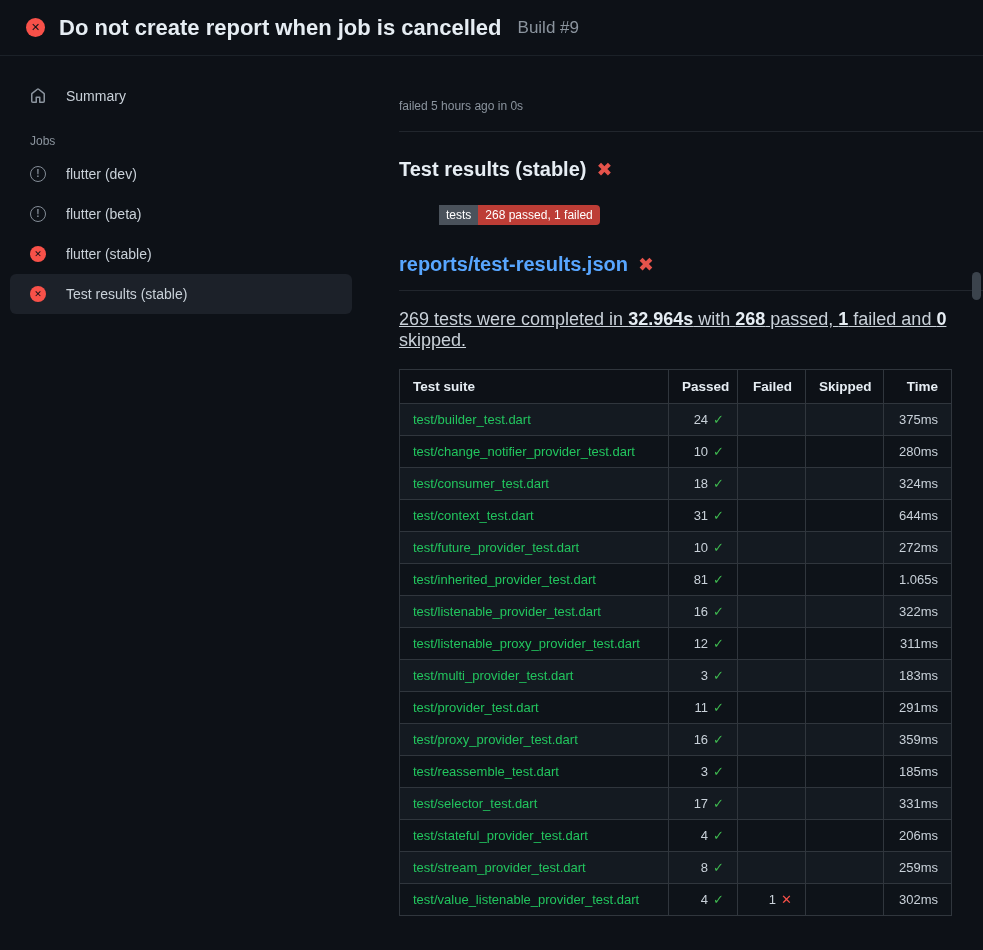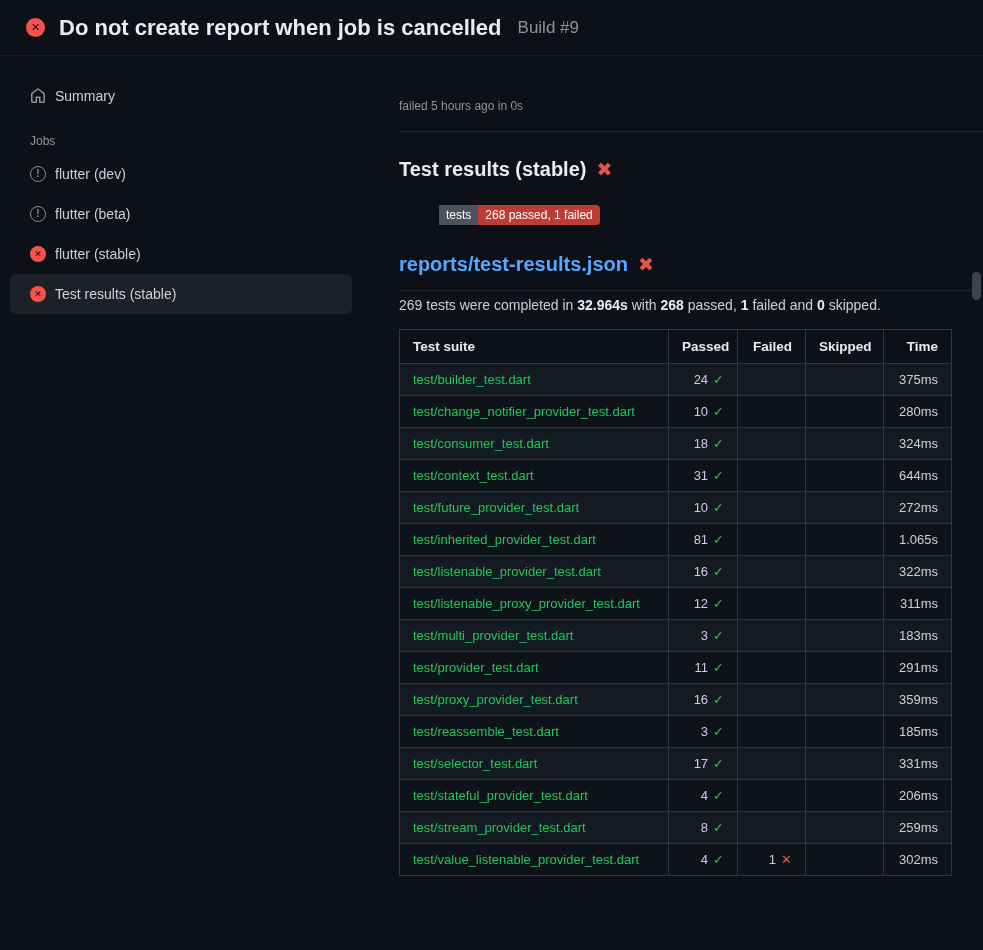--- a/index.html
+++ b/index.html
@@ -21,42 +21,42 @@
   .fail-circle { border-radius:50%; background:#f85149; color:#0d1117; display:inline-flex; align-items:center; justify-content:center; font-weight:bold; flex:none; line-height:1; }
   .fail-circle.lg { width:19px; height:19px; font-size:11px; }
   .fail-circle.sm { width:16px; height:16px; font-size:9px; }
   .neutral-circle { width:16px; height:16px; border-radius:50%; border:1.5px solid #848d97; color:#848d97; display:inline-flex; align-items:center; justify-content:center; font-size:10px; font-weight:bold; flex:none; line-height:1; }
 
   
   .layout { display:flex; align-items:flex-start; }
 
   
   .sidebar { width:368px; flex:none; padding:20px 16px 0 10px; }
-  .side-item { display:flex; align-items:center; gap:9px; height:40px; padding:0 12px 0 20px; border-radius:6px; font-size:14px; color:#c9d1d9; cursor:pointer; }
+  .side-item { display:flex; align-items:center; gap:20px; height:40px; padding:0 12px 0 20px; border-radius:6px; font-size:14px; color:#c9d1d9; cursor:pointer; }
   .side-item.selected { background:#1c2129; }
   .jobs-label { color:#8b949e; font-size:12px; margin:18px 0 6px 20px; }
   .side-item .home-svg { flex:none; display:inline-flex; }
 
   
   .main { flex:1; min-width:0; padding:38px 0 0 31px; }
   .run-title { font-weight:bold; color:#e6edf3; font-size:14px; }
   .run-sub { color:#8b949e; font-size:12px; margin-top:5px; }
   .divider { border-bottom:1px solid #21262d; margin-top:18px; }
 
   .section-h { font-size:20px; font-weight:bold; color:#e6edf3; margin:26px 0 0; display:flex; align-items:center; gap:10px; }
   .xmark { color:#e5534b; font-weight:bold; font-size:19px; line-height:1; }
 
   .badge { display:inline-flex; margin-top:24px; font-size:12px; border-radius:4px; overflow:hidden; color:#ffffff; line-height:1;padding-left:40px; }
   .badge .k { background:#4a525b; padding:4px 7px; }
   .badge .v { background:#bd3d36; padding:4px 7px; }
 
   .report-h { font-size:20px; font-weight:bold; margin:28px 0 0; padding-bottom:14px; border-bottom:1px solid #21262d; display:flex; align-items:center; gap:10px; }
   .report-h a { color:#58a6ff; text-decoration:none; }
 
-  .summary-p { margin-top:6px; font-size:14px; color:#c9d1d9; }
+  .summary-p { margin-top:18px; font-size:18px; color:#c9d1d9;text-decoration:underline; }
   .summary-p b { color:#e6edf3; }
 
   
   table { border-collapse:collapse; margin-top:16px; table-layout:fixed; width:552px; font-size:13px;border-radius:18px; }
   th, td { border:1px solid #30363d; overflow:hidden; white-space:nowrap; }
   th { color:#e6edf3; font-weight:bold; padding:9px 13px; font-size:13.5px; }
   td { padding:8px 13px; }
   .al { text-align:left; }
   .ar { text-align:right; }
   tbody tr:nth-child(odd)  { background:#141a21; }

